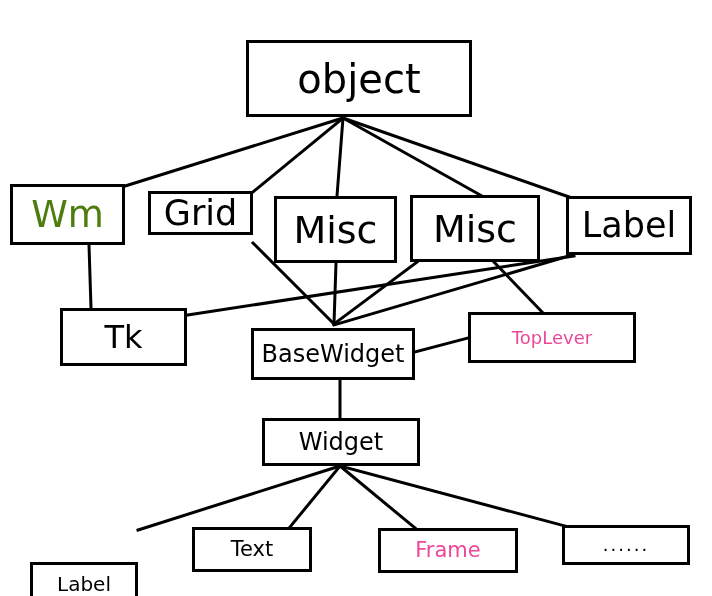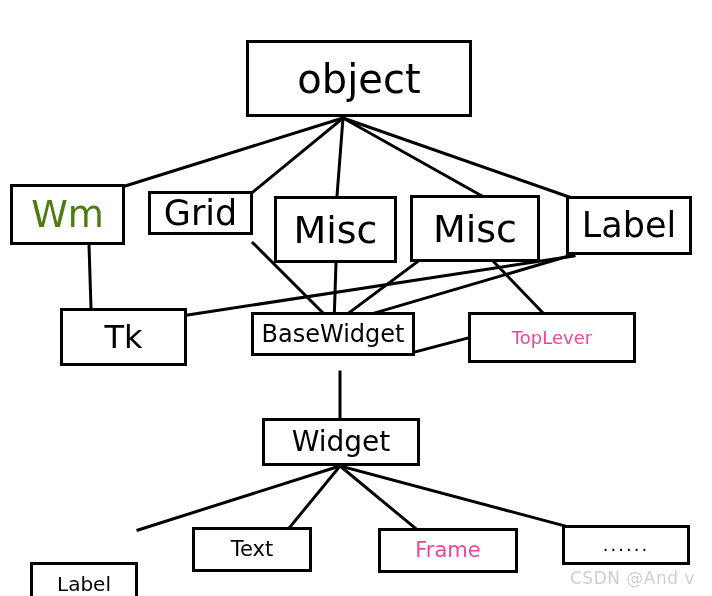--- a/index.html
+++ b/index.html
@@ -97,38 +97,37 @@
       </div>
       <div class="node" style="left: 410px; top: 195px; width: 130px; height: 67px; border-color: rgb(0, 0, 0);">
         <span class="node-label" style="font-size: 38px; color: rgb(0, 0, 0);">Misc</span>
       </div>
       <div class="node" style="left: 566px; top: 196px; width: 126px; height: 59px; border-color: rgb(0, 0, 0);">
         <span class="node-label" style="font-size: 35px; color: rgb(0, 0, 0);">Label</span>
       </div>
       <div class="node" style="left: 28px; top: 308px; width: 127px; height: 58px; border-color: rgb(0, 0, 0); margin-left: 32px;">
         <span class="node-label" style="font-size: 32px; color: rgb(0, 0, 0);">Tk</span>
       </div>
-      <div class="node" style="left: 251px; top: 312px; width: 164px; height: 44px; border-color: rgb(0, 0, 0);">
+      <div class="node" style="left: 251px; top: 328px; width: 164px; height: 52px; border-color: rgb(0, 0, 0);">
         <span class="node-label" style="font-size: 24px; color: rgb(0, 0, 0);">BaseWidget</span>
       </div>
       <div class="node" style="left: 468px; top: 312px; width: 168px; height: 51px; border-color: rgb(0, 0, 0);">
         <span class="node-label" style="font-size: 18px; color: #ec4899;">TopLever</span>
       </div>
       <div class="node" style="left: 262px; top: 418px; width: 158px; height: 48px; border-color: rgb(0, 0, 0);">
-        <span class="node-label" style="font-size: 28px; color: rgb(0, 0, 0); text-align: right;">Widget</span>
+        <span class="node-label" style="font-size: 24px; color: rgb(0, 0, 0); text-align: right;">Widget</span>
       </div>
       <div class="node" style="left: 30px; top: 530px; width: 108px; height: 44px; border-color: rgb(0, 0, 0); margin-top: 32px;">
         <span class="node-label" style="font-size: 20px; color: rgb(0, 0, 0);">Label</span>
       </div>
       <div class="node" style="left: 192px; top: 527px; width: 120px; height: 45px; border-color: rgb(0, 0, 0);">
         <span class="node-label" style="font-size: 21px; color: rgb(0, 0, 0);">Text</span>
       </div>
       <div class="node" style="left: 378px; top: 528px; width: 140px; height: 45px; border-color: rgb(0, 0, 0);">
         <span class="node-label" style="font-size: 21px; color: #ec4899;">Frame</span>
       </div>
       <div class="node" style="left: 562px; top: 525px; width: 128px; height: 40px; border-color: rgb(0, 0, 0);">
         <span class="node-label dots" style="font-size: 18px; color: rgb(0, 0, 0);">......</span>
       </div>
     </div>
 
-  <div class="watermark" style="left: 570px; top: 568px; color: rgb(207, 207, 207);">CSDN @And v</div>
 
 </div>
 
 </body></html>

